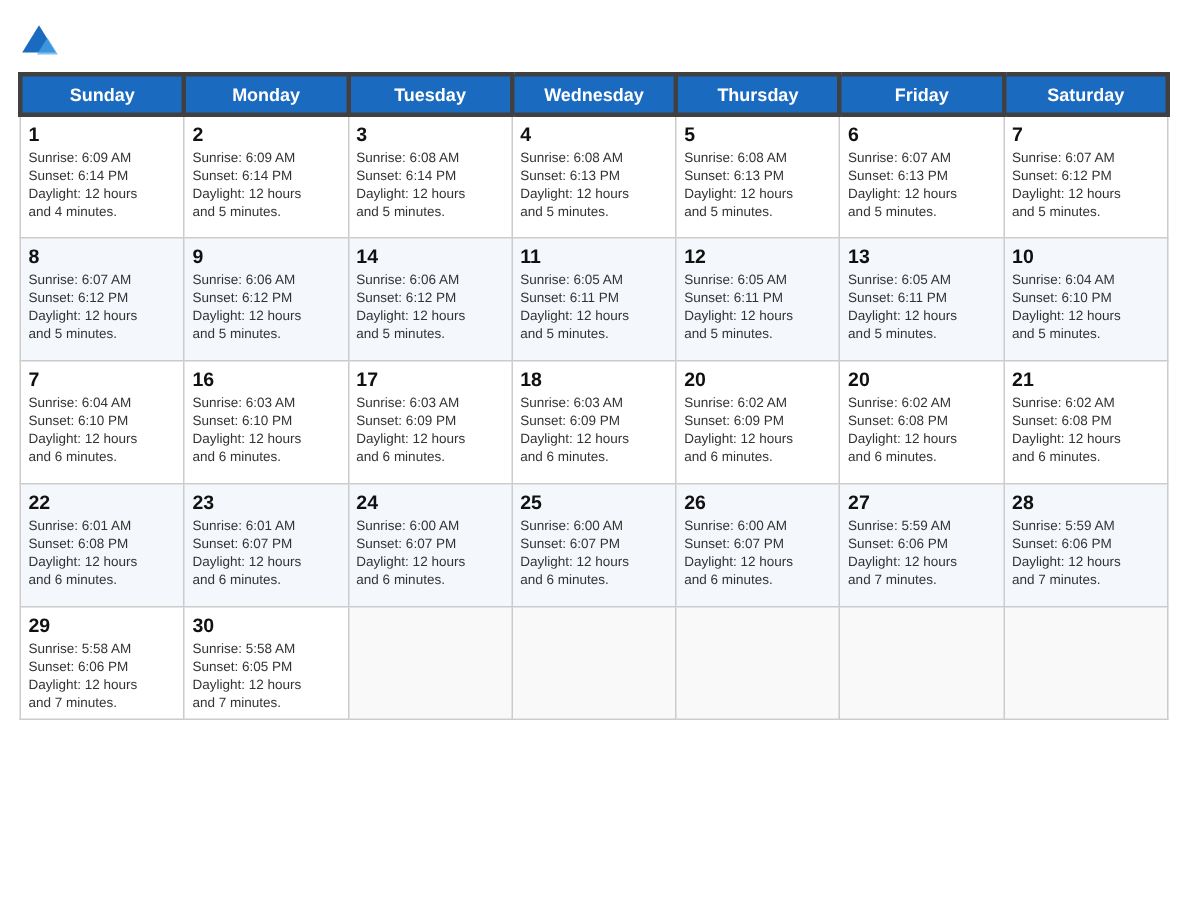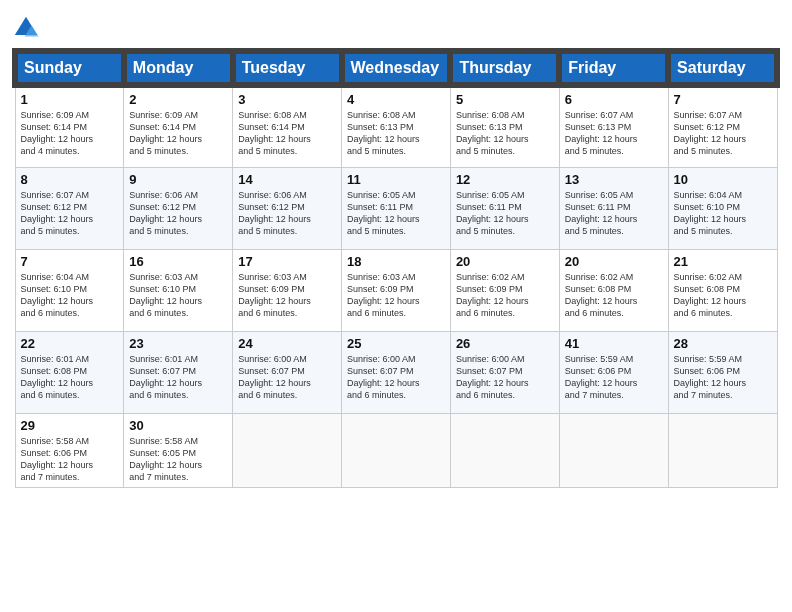--- a/index.html
+++ b/index.html
@@ -45,25 +45,25 @@
       margin-top: 2px;
     }
     .calendar {
       width: 100%;
       border-collapse: collapse;
       table-layout: fixed;
     }
     .calendar th {
       background: #1a6bbf;
       color: #fff;
-      font-size: 16px;
+      font-size: 12px;
       font-weight: bold;
-      text-align: left;
+      text-align: center;
       padding: 5px 6px;
-      border: 6px solid #404040;
+      border: 3px solid #404040;
     }
     .calendar td {
       vertical-align: top;
       border: 1px solid #ccc;
       padding: 4px 5px;
       font-size: 9.5px;
       color: #333;
       background: #fff;
       height: 82px;
     }
@@ -310,21 +310,21 @@
 and 6 minutes.</div>
           </td>
           <td>
             <span class="day-num">26</span>
             <div class="cell-info" style="white-space: pre-line;">Sunrise: 6:00 AM
 Sunset: 6:07 PM
 Daylight: 12 hours
 and 6 minutes.</div>
           </td>
           <td>
-            <span class="day-num">41</span>
+            <span class="day-num">27</span>
             <div class="cell-info" style="white-space: pre-line;">Sunrise: 5:59 AM
 Sunset: 6:06 PM
 Daylight: 12 hours
 and 7 minutes.</div>
           </td>
           <td>
             <span class="day-num">28</span>
             <div class="cell-info" style="white-space: pre-line;">Sunrise: 5:59 AM
 Sunset: 6:06 PM
 Daylight: 12 hours

